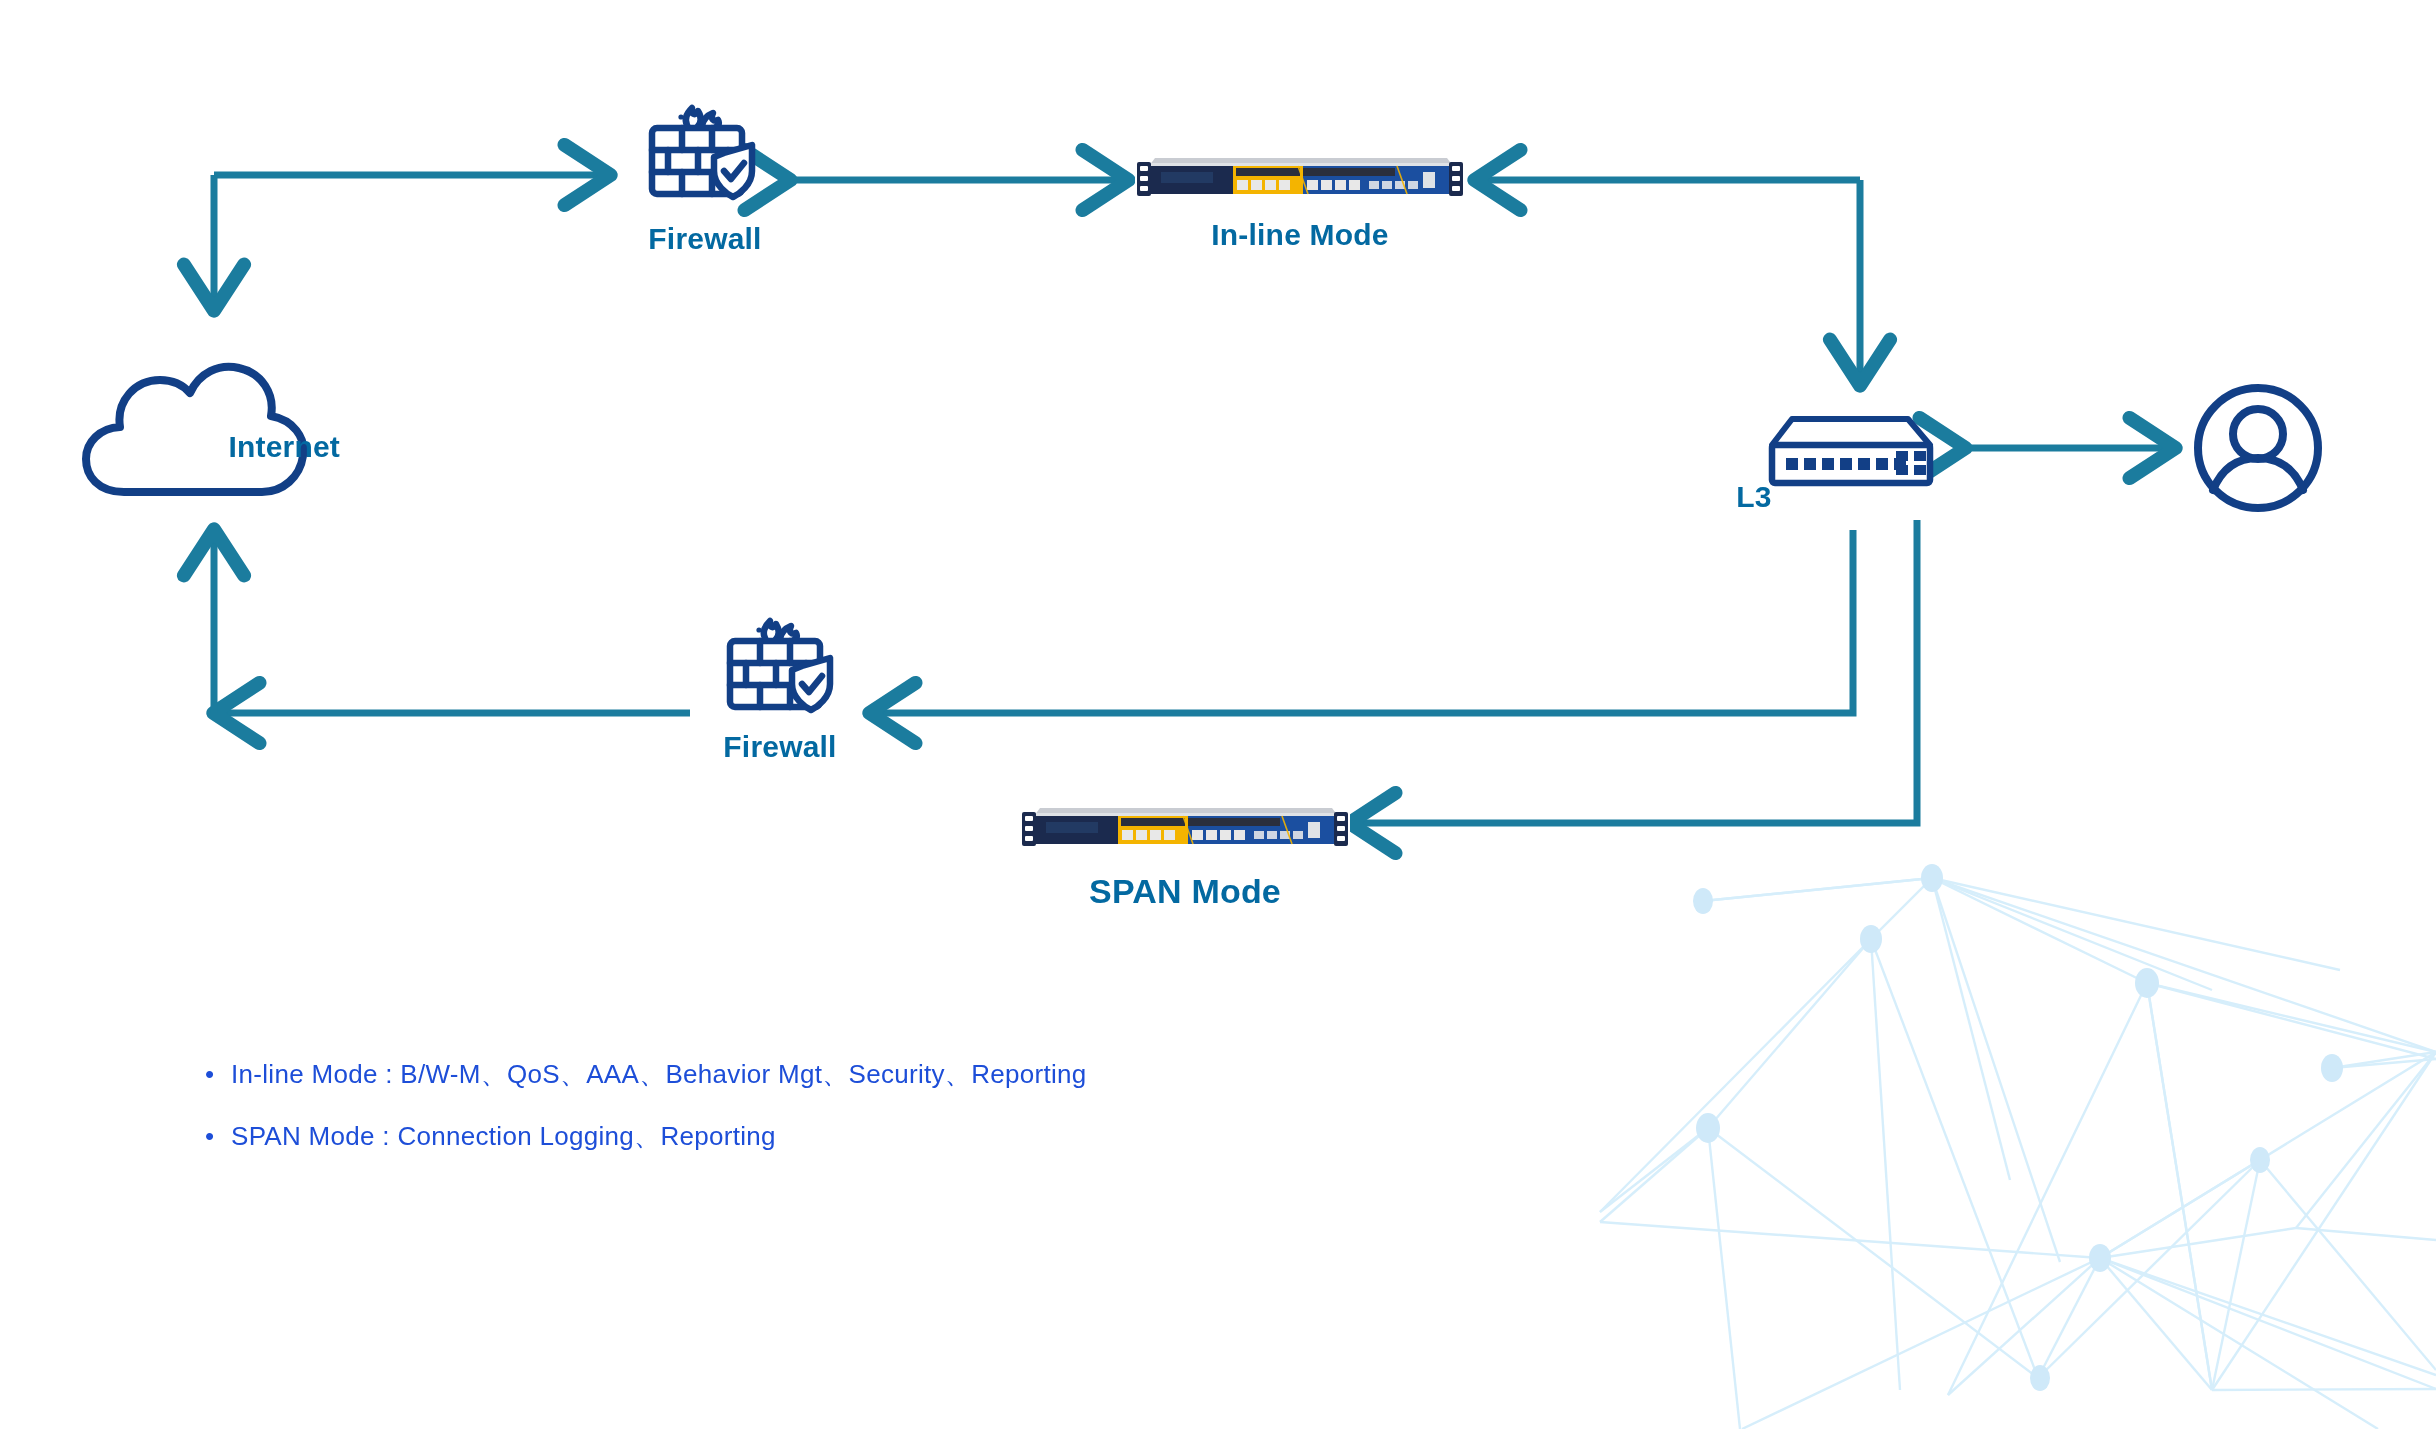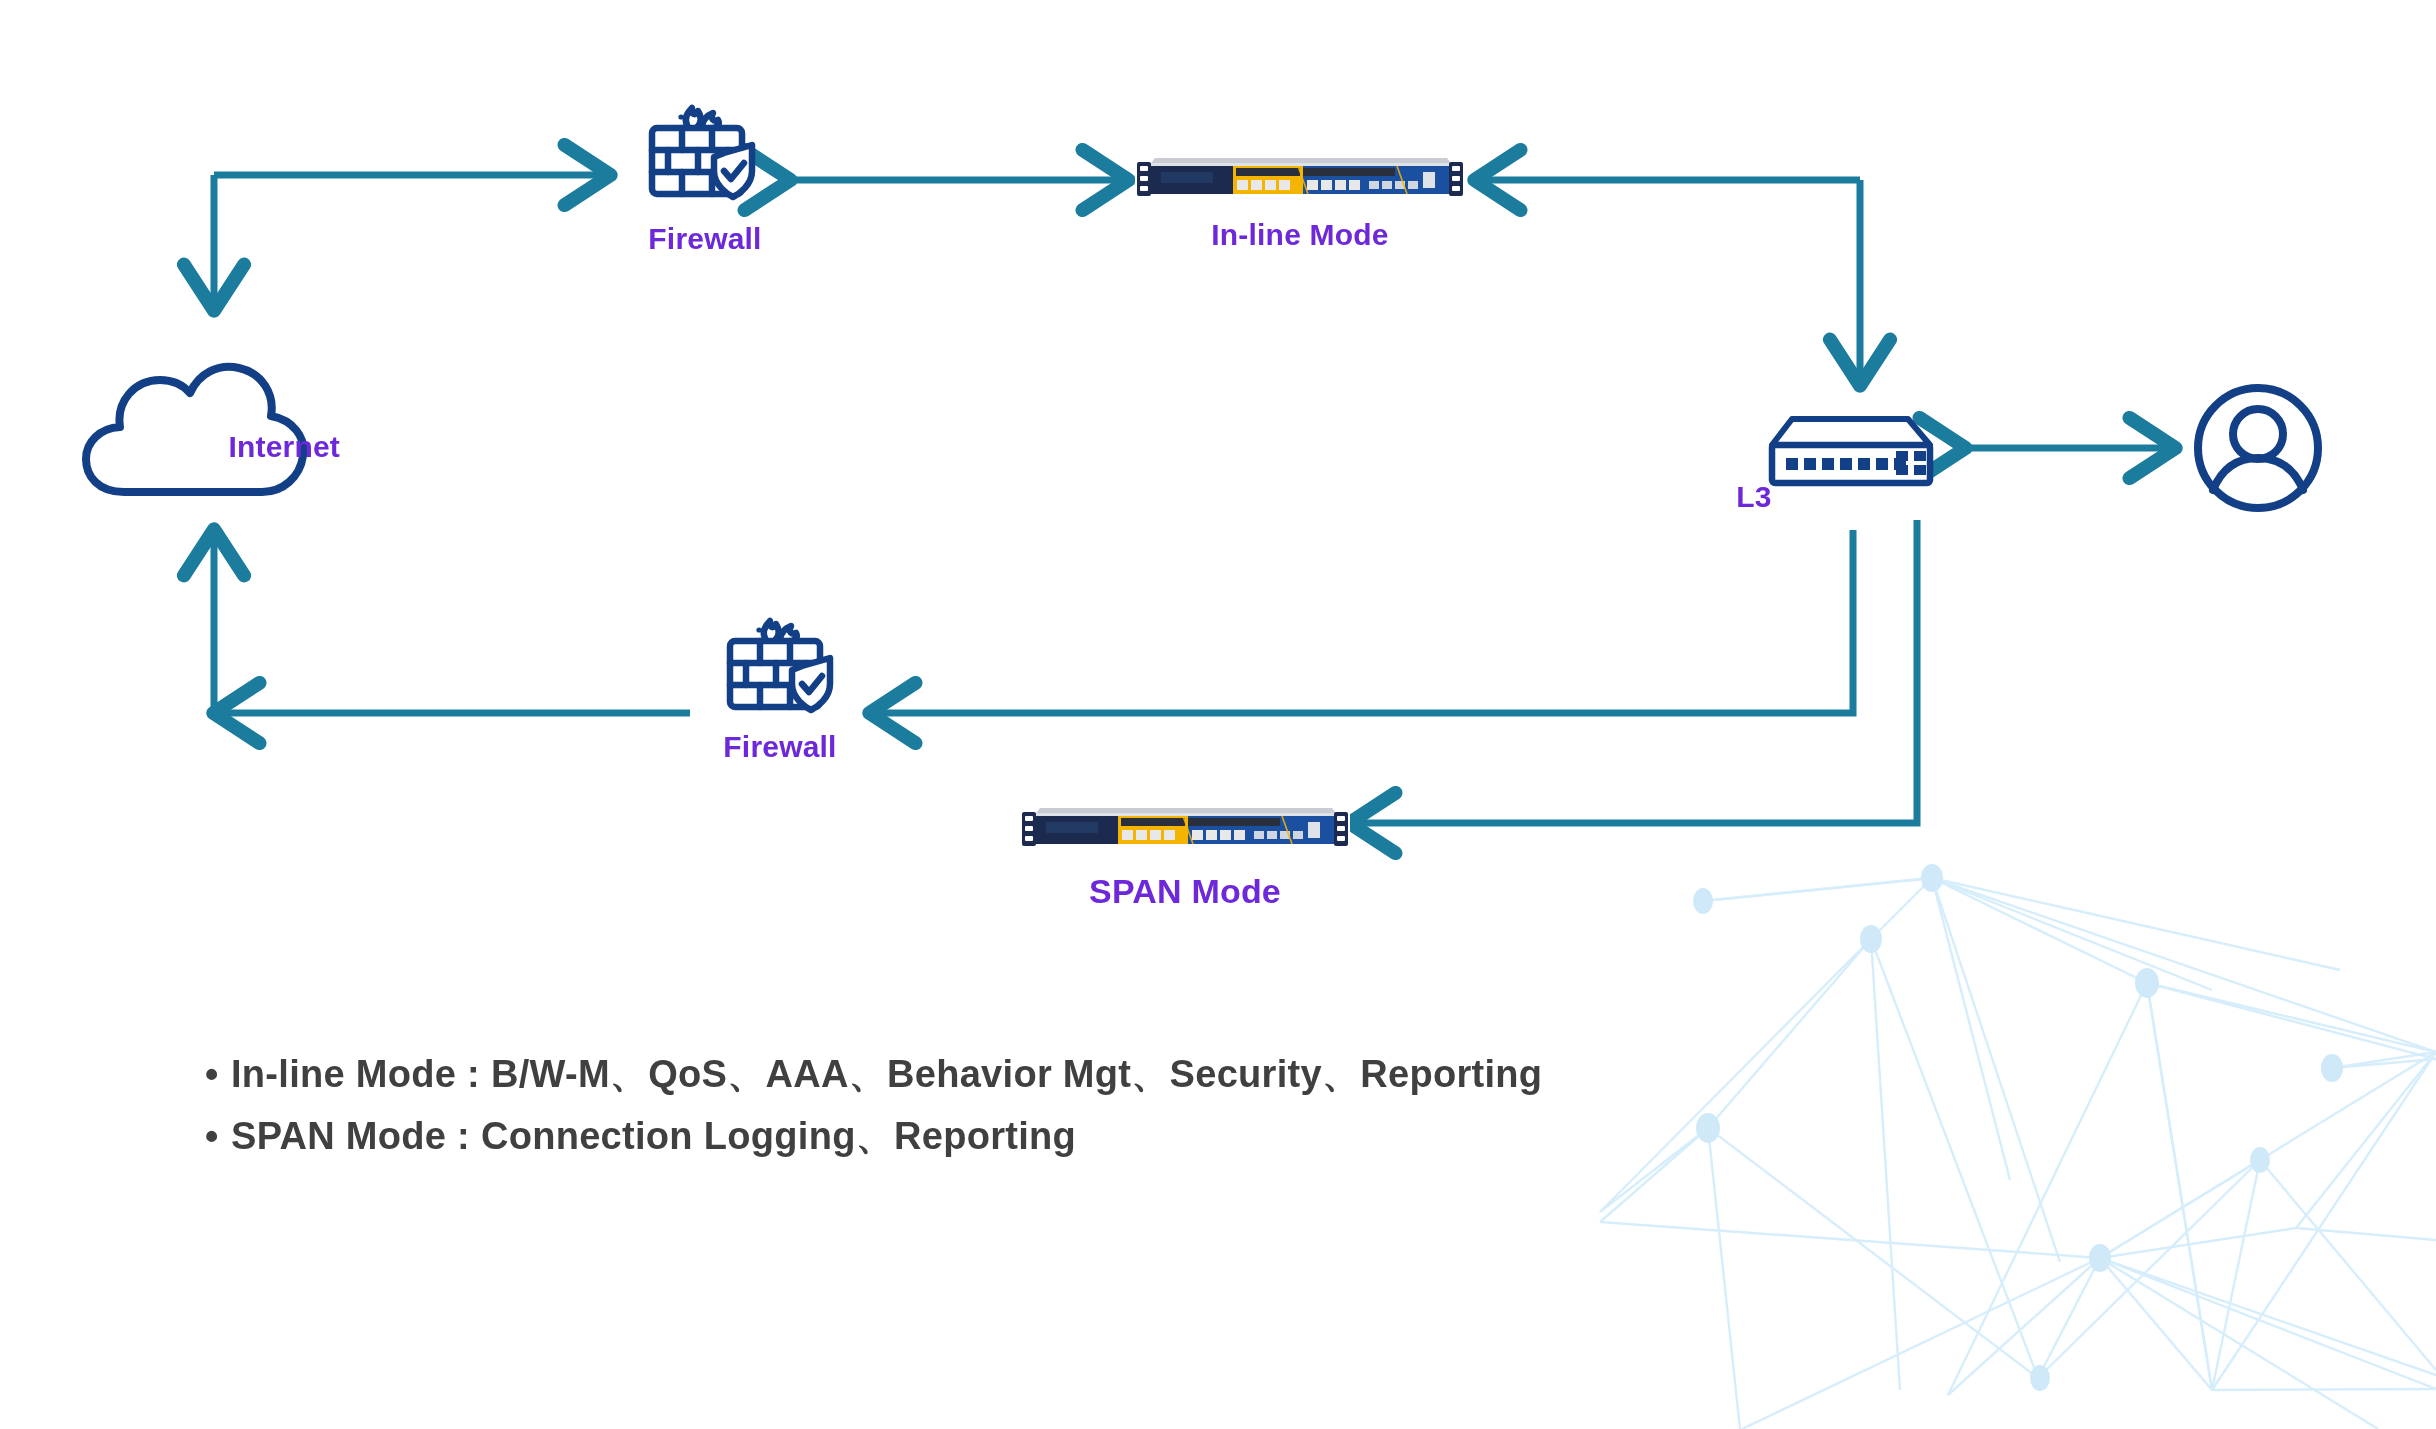--- a/index.html
+++ b/index.html
@@ -14,32 +14,32 @@
   .layer{position:absolute;left:0;top:0;width:2436px;height:1429px;}
   #bgnet{z-index:0;}
   #arrows{z-index:1;}
   #nodes{z-index:2;}
   #textlayer{z-index:3;}
 
   .node{position:absolute;}
   .node-label{
     position:absolute;
     text-align:center;
-    color:#6d28d9;
+    color:#0369a1;
     font-weight:bold;
     white-space:nowrap;
     letter-spacing:0.2px;
   }
   .bullets{
     position:absolute;
     left:205px;top:1043px;
-    color:#404040;
-    font-size:38px;
+    color:#1d4ed8;
+    font-size:26px;
     line-height:62px;
-    font-weight:700;
+    font-weight:400;
     letter-spacing:0.3px;
     white-space:nowrap;
   }
   .bullet-row{display:block;}
   .bullet-dot{display:inline-block;width:26px;}
 </style>
 </head>
 <body>
 
 <div id="stage">

